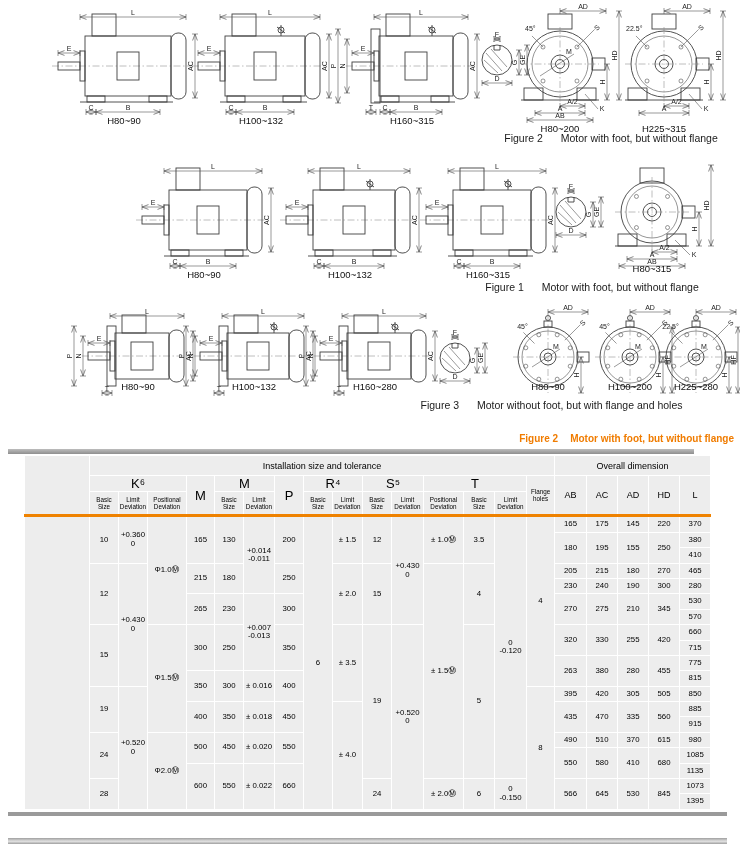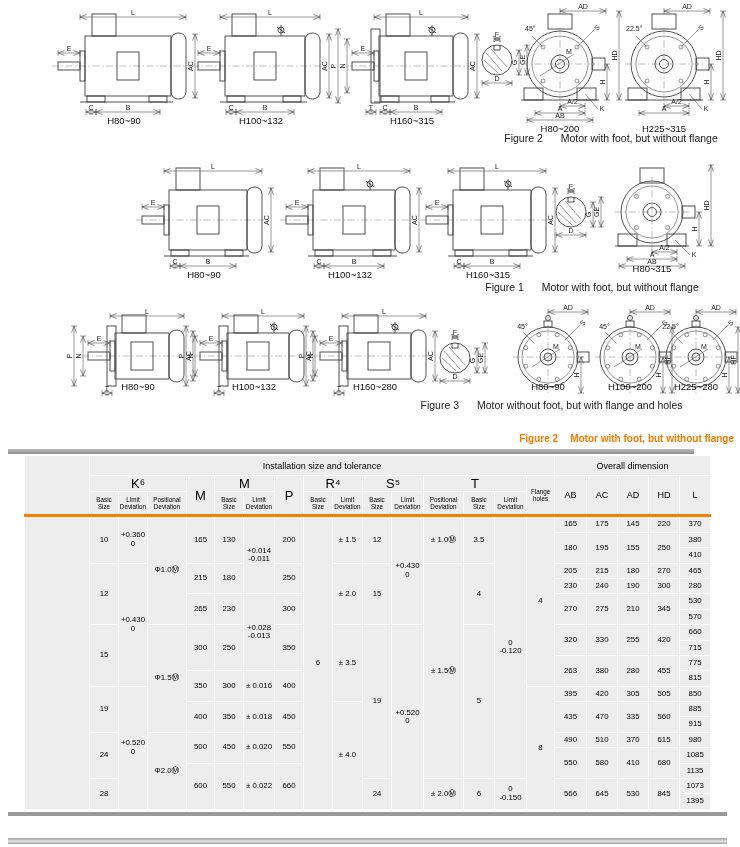--- a/index.html
+++ b/index.html
@@ -846,21 +846,21 @@
       <tr>
         <td rowspan="1">230</td>
         <td rowspan="1">240</td>
         <td rowspan="1">190</td>
         <td rowspan="1">300</td>
         <td rowspan="1">280</td>
       </tr>
       <tr>
         <td rowspan="2">265</td>
         <td rowspan="2">230</td>
-        <td rowspan="5">+0.028
+        <td rowspan="5">+0.007
 -0.013</td>
         <td rowspan="2">300</td>
         <td rowspan="2">270</td>
         <td rowspan="2">275</td>
         <td rowspan="2">210</td>
         <td rowspan="2">345</td>
         <td rowspan="1">530</td>
       </tr>
       <tr>
         <td rowspan="1">570</td>

